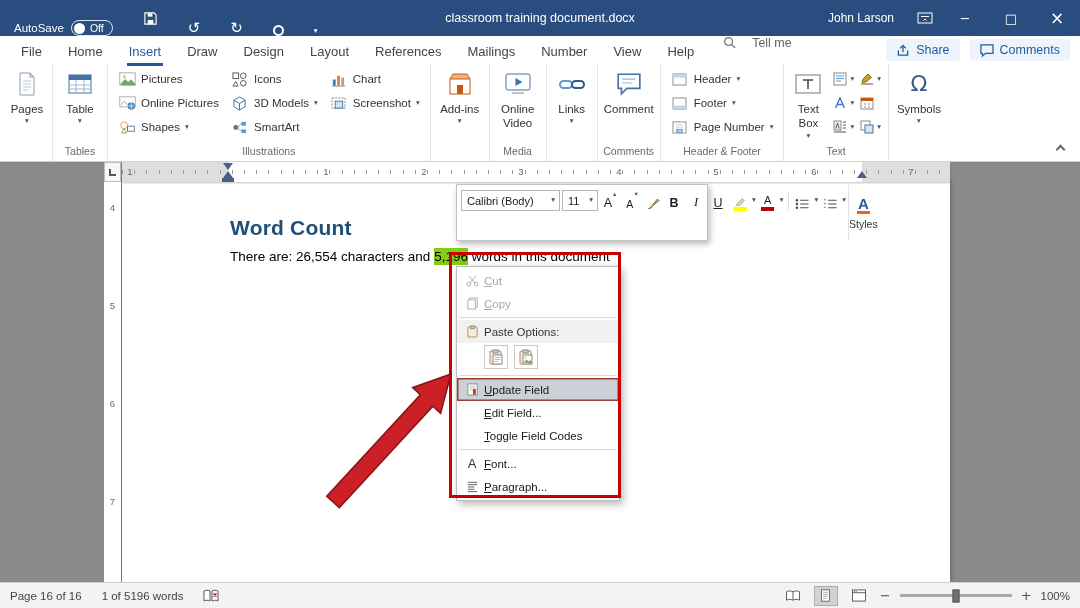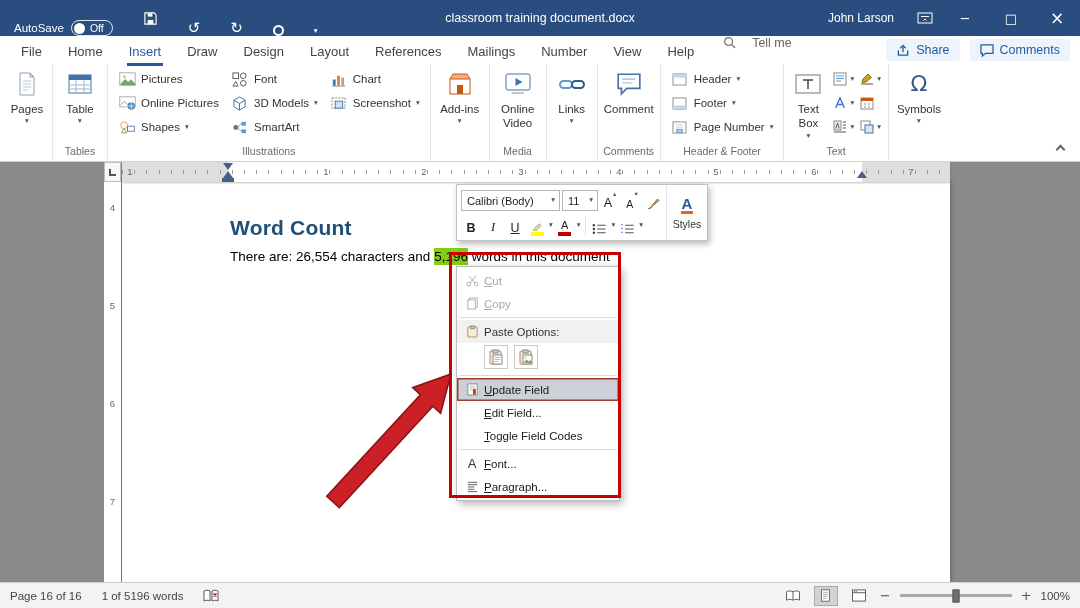--- a/index.html
+++ b/index.html
@@ -58,21 +58,21 @@
 .ind-right{position:absolute;left:735px;bottom:4px;border-left:5px solid transparent;border-right:5px solid transparent;border-bottom:7px solid #44618c}
 
 .vruler{position:absolute;left:104px;top:182px;width:17px;bottom:26px;background:#fff;z-index:8}
 .vnum{position:absolute;left:0;width:100%;text-align:center;font-size:9.5px;color:#666}
 #page{position:absolute;left:122px;top:182px;width:828px;height:400px;background:#fff;box-shadow:0 0 6px rgba(0,0,0,.4);z-index:5}
 #doc-heading{position:absolute;left:108px;top:34px;font-size:21px;font-weight:bold;color:#1f4e79;letter-spacing:.2px}
 #doc-line{position:absolute;left:108px;top:67px;font-size:13.5px;color:#000;white-space:nowrap}
 .hl{background:#84cc16;padding:1px 0}
 
 #minibar{position:absolute;left:456px;top:184px;width:252px;height:57px;background:#fff;border:1px solid #c3c3c3;box-shadow:2px 3px 6px rgba(0,0,0,.28);display:flex;z-index:15}
-.mb-left{flex:1;display:flex;flex-direction:column;padding:3px 2px 2px 4px}
+.mb-left{flex:1;display:flex;flex-direction:row;padding:3px 2px 2px 4px}
 .mb-row{display:flex;align-items:center;gap:2px;height:25px}
 .combo{display:flex;align-items:center;justify-content:space-between;border:1px solid #b5b5b5;height:21px;padding:0 4px 0 5px;font-size:11px;gap:4px;background:#fff;color:#222}
 .mbtn{min-width:20px;height:22px;display:flex;align-items:flex-end;justify-content:center;font-size:12.5px;gap:1px;padding:0 2px 2px;color:#222}
 .mbold{font-weight:bold}
 .mital{font-style:italic;font-family:"Liberation Serif",serif}
 .muline{text-decoration:underline}
 .stackbtn{display:flex;flex-direction:column;align-items:center;justify-content:flex-end;padding-bottom:1px}
 .cbar{display:block;width:13px;height:3.5px}
 .vsep{width:1px;height:18px;background:#e0e0e0;margin:0 2px;align-self:center}
 .styles-btn{width:46px;border-left:1px solid #e4e4e4;display:flex;flex-direction:column;align-items:center;justify-content:center;gap:4px;font-size:10.5px;color:#333}
@@ -256,21 +256,21 @@
       <div class="smallcol">
         <div class="smallbtn">
           <span class="sicon">
             <svg width="15" height="15" viewBox="0 0 16 16">
                 <rect x="1" y="1" width="6" height="6" fill="none" stroke="#555"></rect>
                 <circle cx="12" cy="4" r="3" fill="none" stroke="#555"></circle>
                 <path d="M1 15l3-5 2.5 5z" fill="none" stroke="#555"></path>
                 <rect x="9" y="9" width="6" height="6" rx="3" fill="none" stroke="#555"></rect>
               </svg>
           </span>
-          <span>Font</span>
+          <span>Icons</span>
         </div>
         <div class="smallbtn">
           <span class="sicon">
             <svg width="15" height="15" viewBox="0 0 16 16">
                 <path d="M8 1l6 3.5v7L8 15l-6-3.5v-7z" fill="none" stroke="#3a6ea5"></path>
                 <path d="M8 8v7M8 8L2 4.5M8 8l6-3.5" fill="none" stroke="#3a6ea5"></path>
               </svg>
           </span>
           <span>3D Models</span>
           <span class="dd">▾</span>

